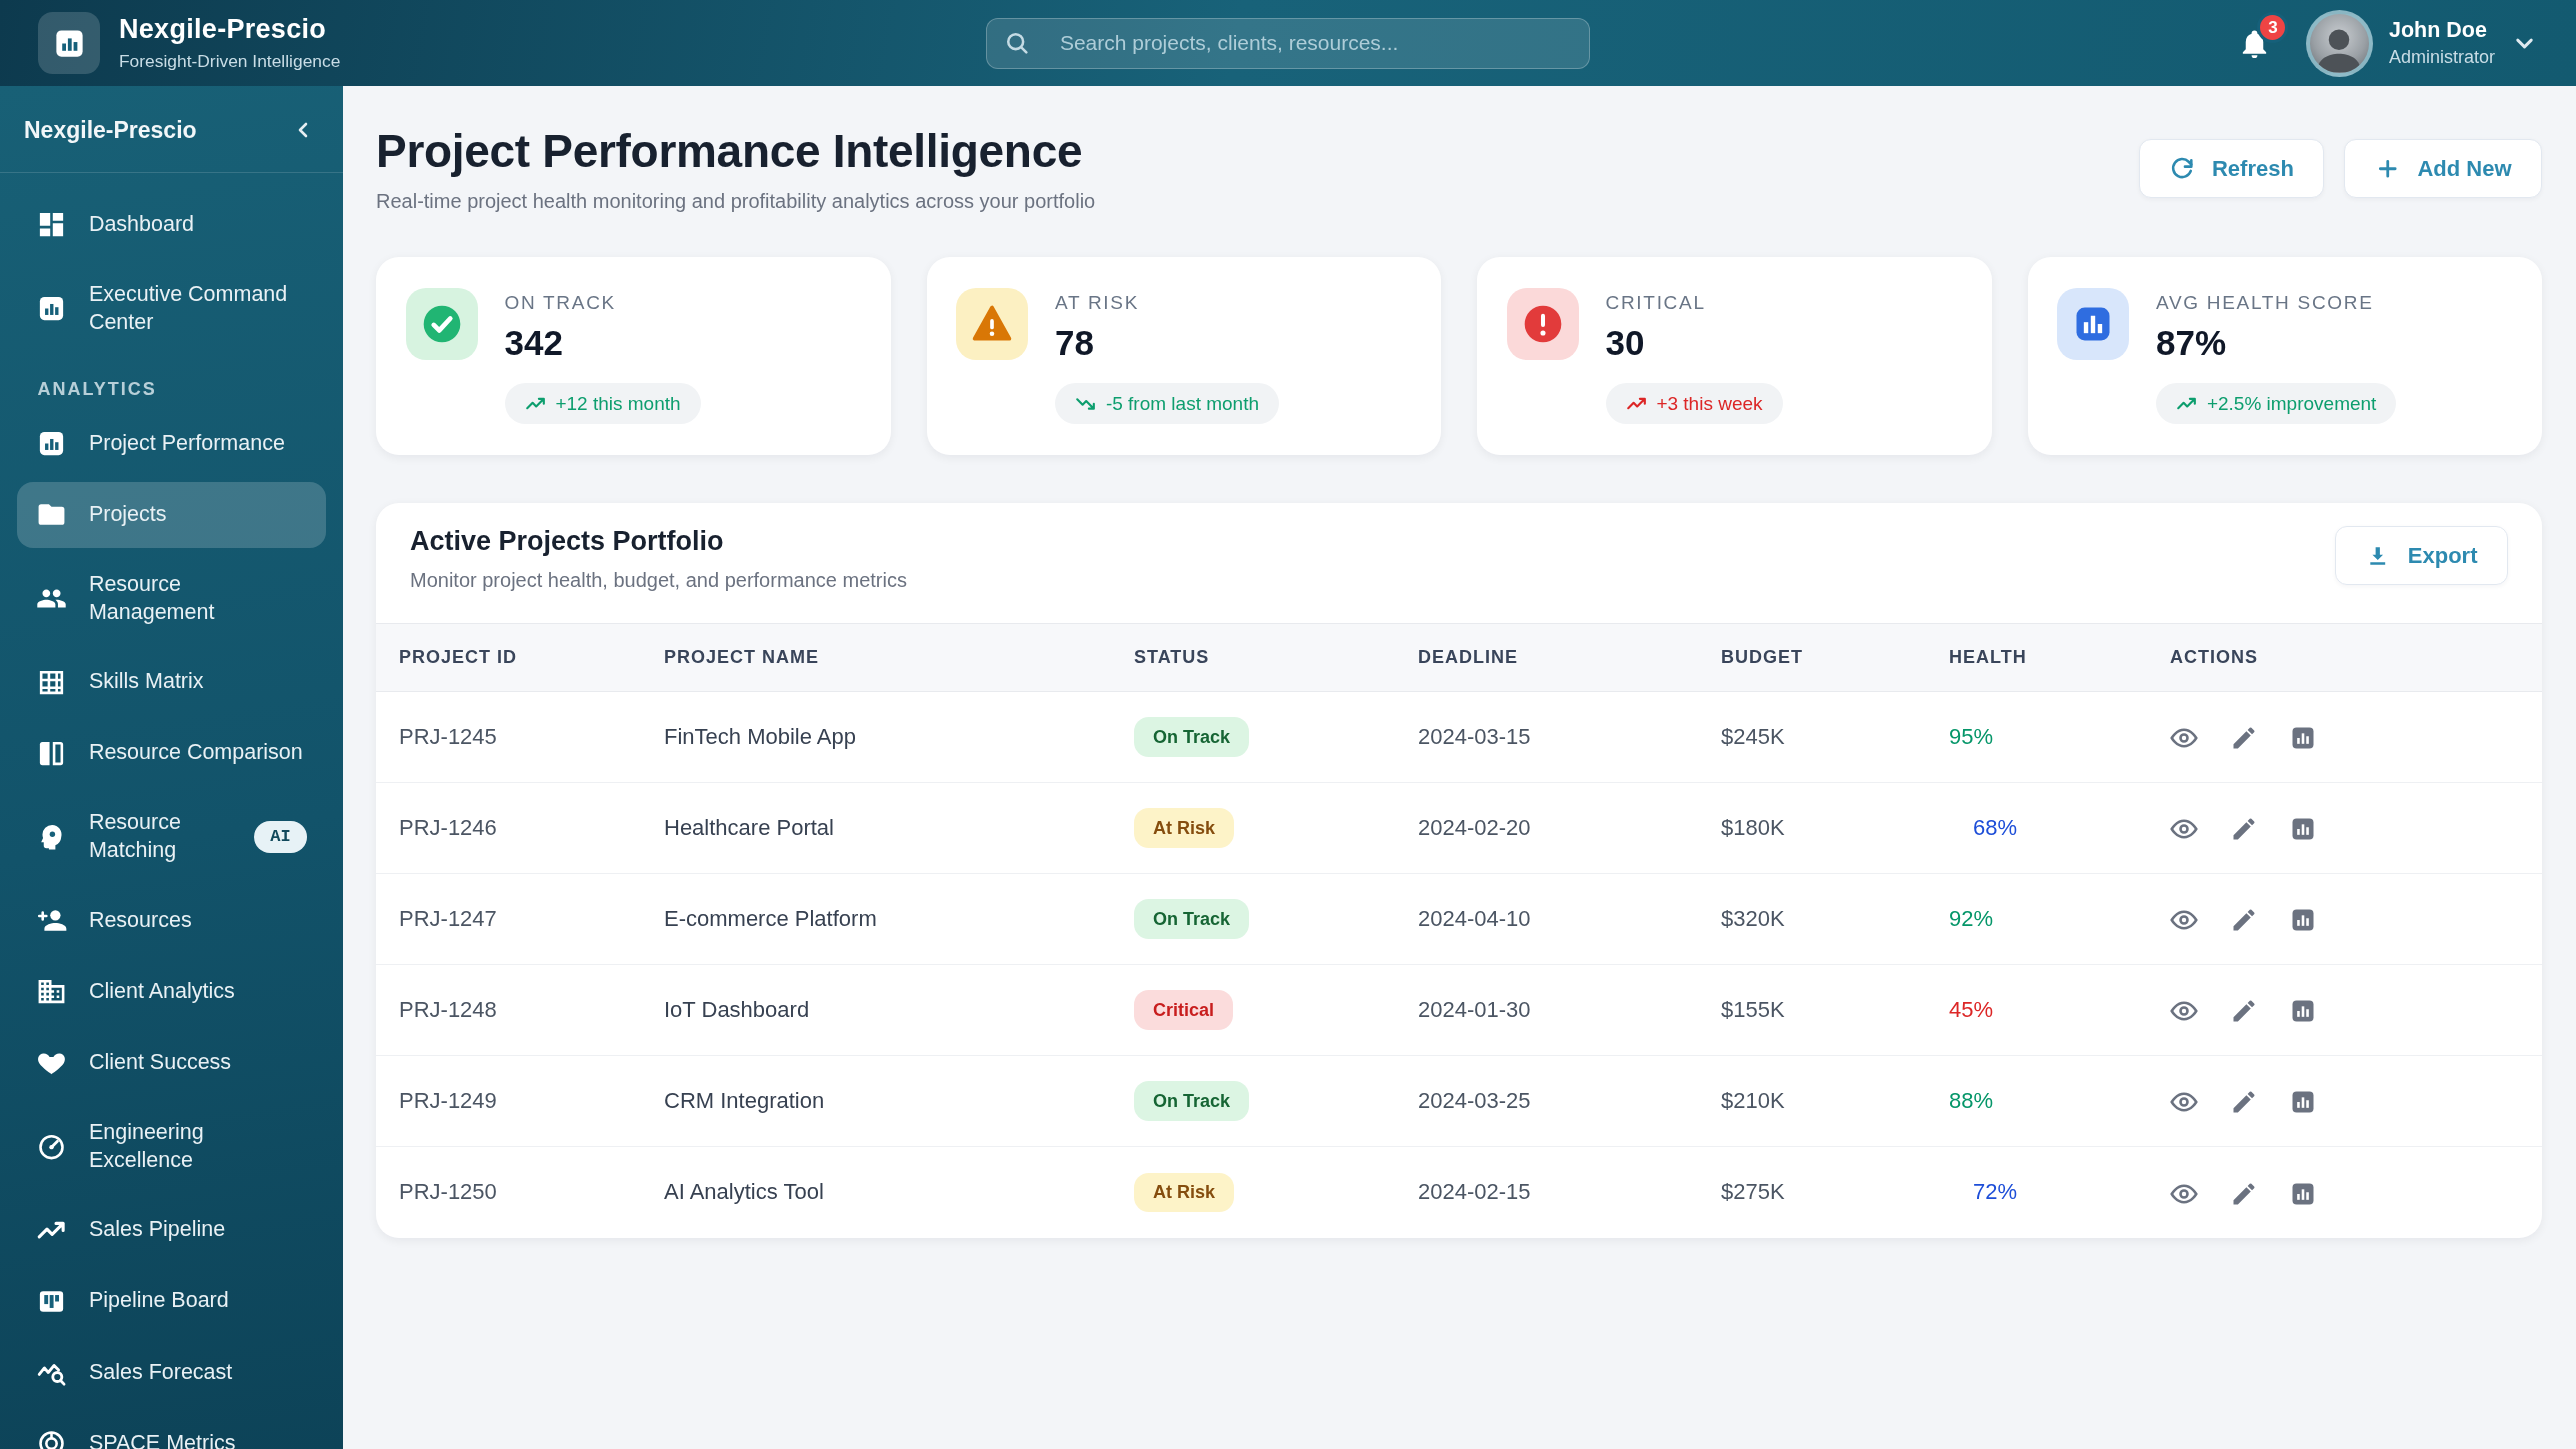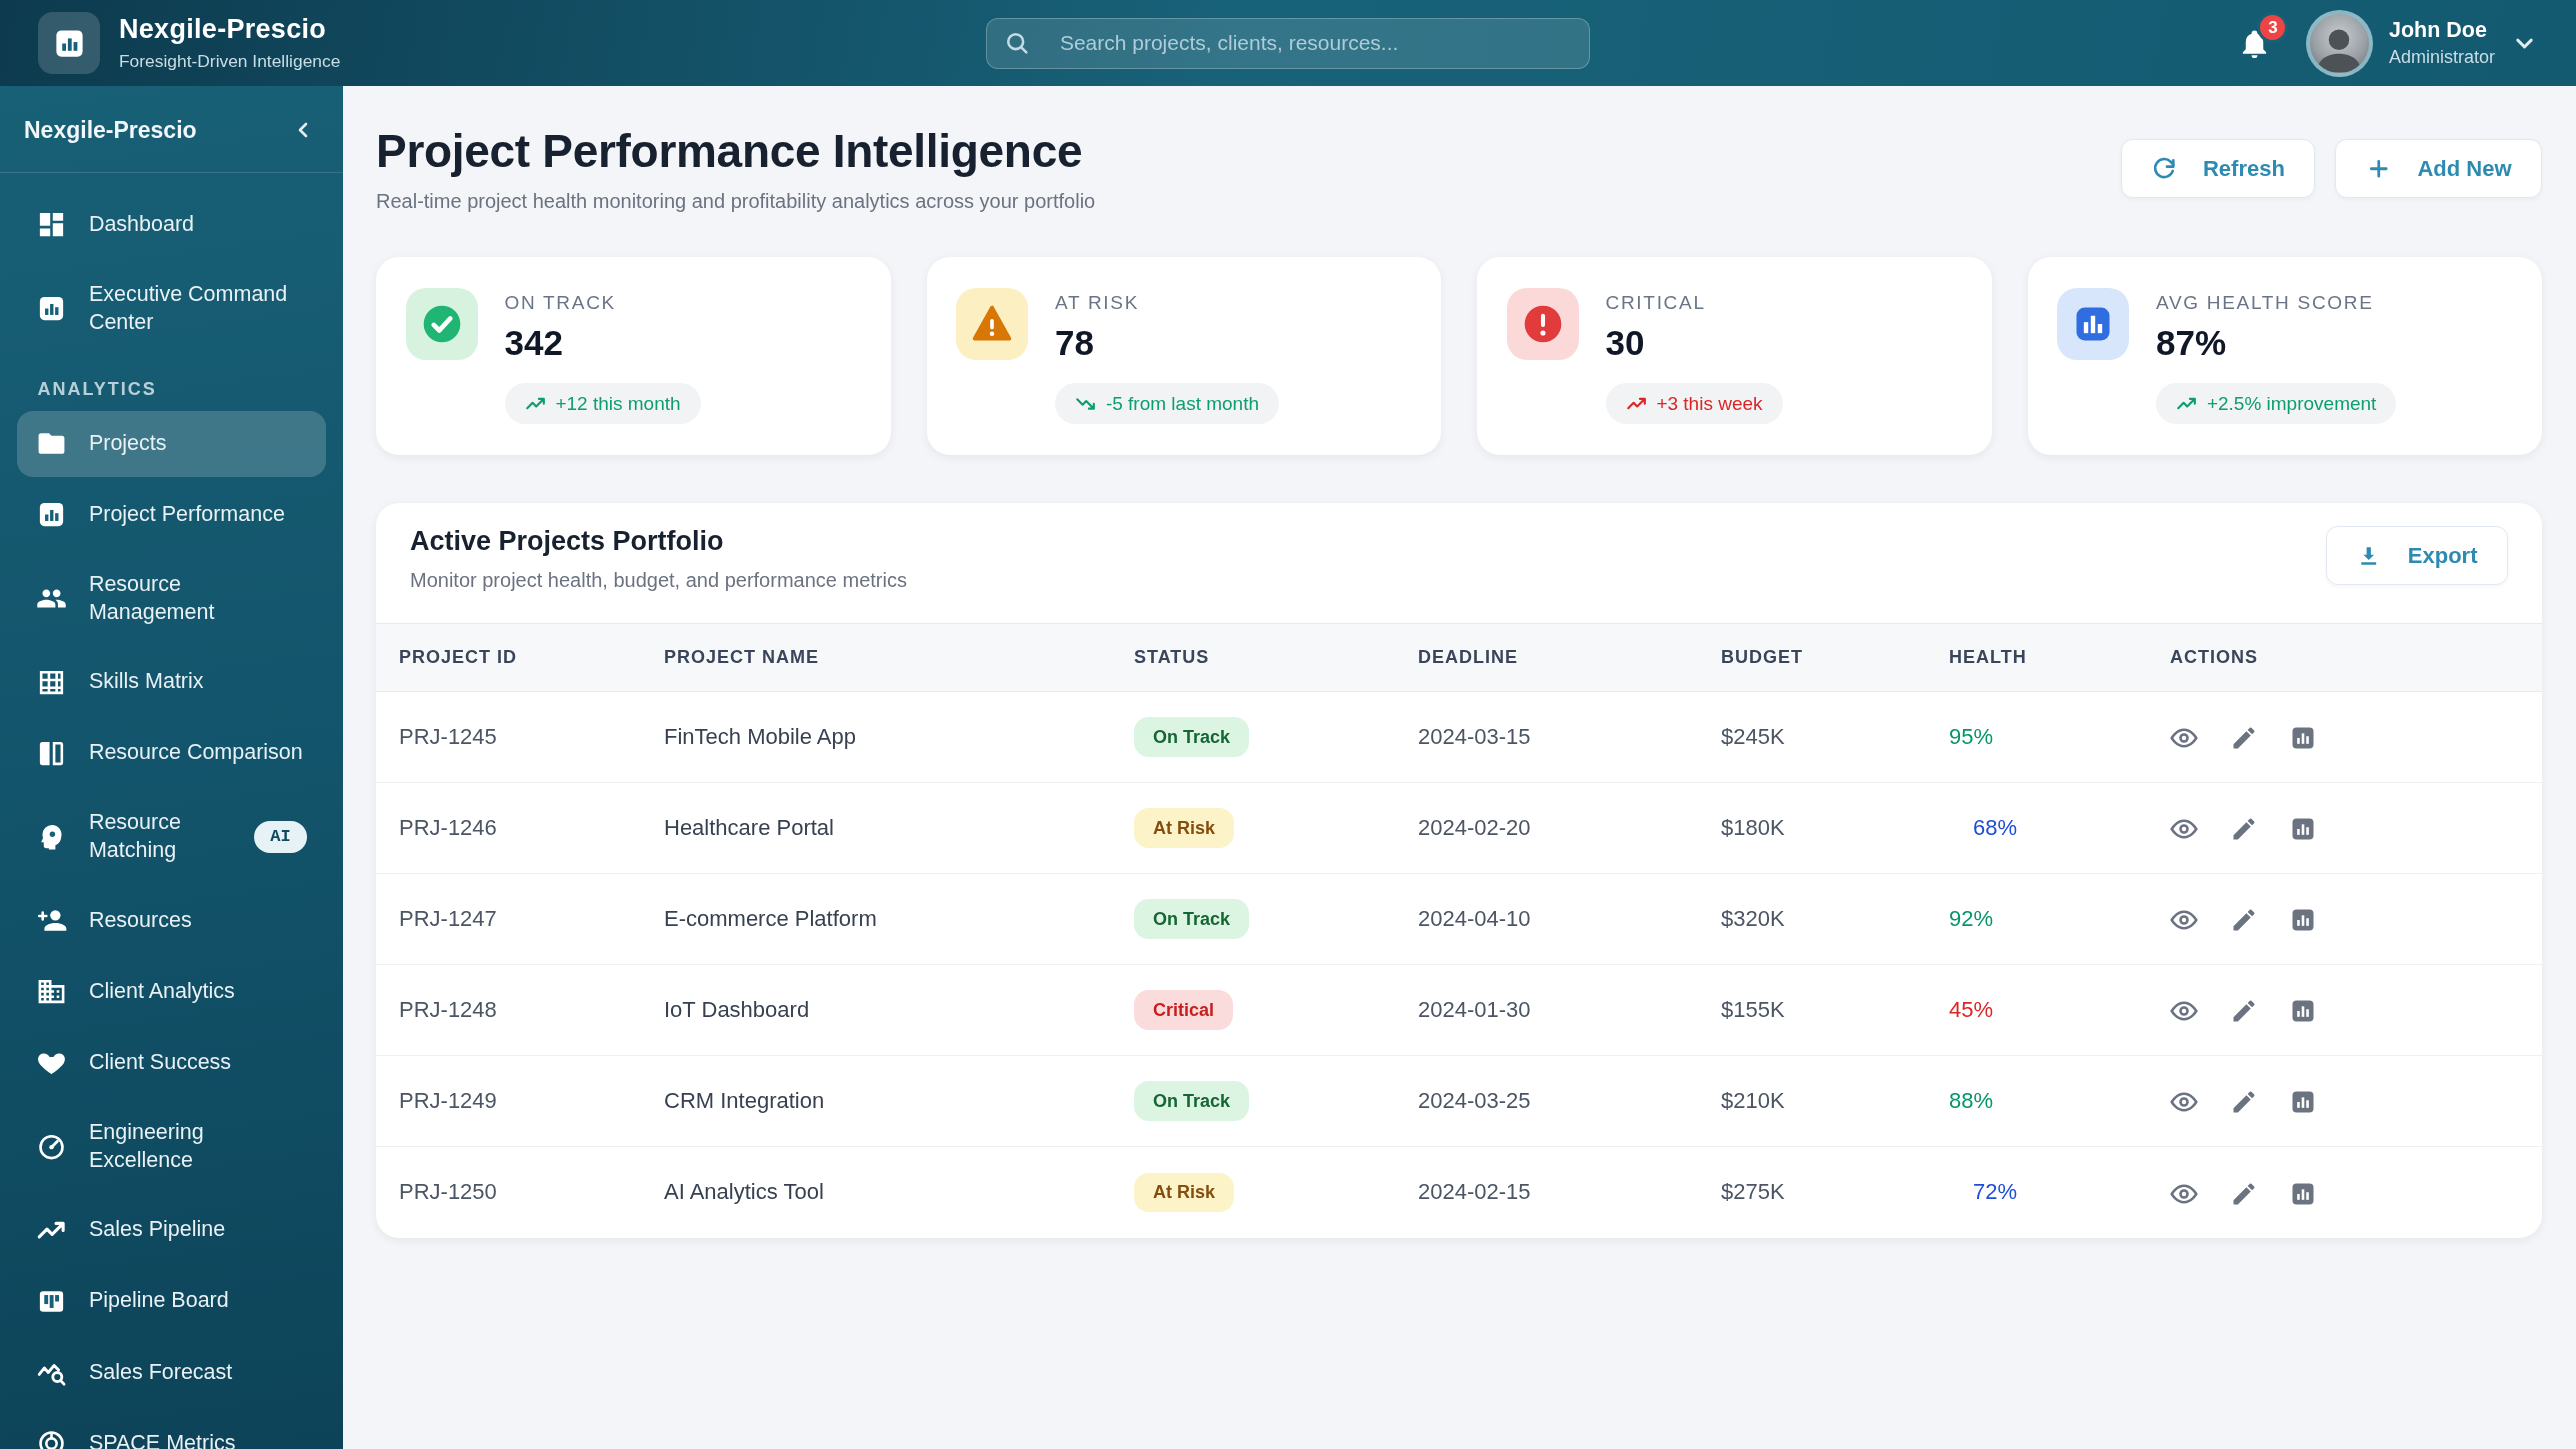--- a/index.html
+++ b/index.html
@@ -63,21 +63,21 @@
   .ai-badge { margin-left:auto; background:#e7f2f6; color:#11495c; font-size:17px; font-weight:bold;
     font-family:"Liberation Mono", monospace; padding:6.7px 16px; border-radius:670px; }
 
   
   .main { position:absolute; top:86px; left:343px; width:2233px; height:1363px;
     background:#f3f5f8; padding:38px 34px 0 33px; overflow:hidden; }
   .page-head { display:flex; align-items:center; justify-content:space-between; }
   .page-title { font-size:46px; font-weight:bold; color:#18212f; letter-spacing:-0.3px; }
   .page-sub { font-size:20px; color:#6b7280; margin-top:12px; }
   .head-actions { display:flex; gap:20px; }
-  .btn { display:flex; align-items:center; gap:26px; height:59px; padding:0 29.5px;
+  .btn { display:flex; align-items:center; gap:17px; height:59px; padding:0 29.5px;
     background:#ffffff; border:1.3px solid #e2e8f0; border-radius:12px; cursor:pointer;
     font-size:22px; font-weight:bold; color:#2d8ab0; font-family:"Liberation Sans",sans-serif;
     box-shadow:0 1.3px 4px rgba(16,24,40,.04); }
   .btn svg { width:25.5px; height:25.5px; }
 
   
   .stats { display:grid; grid-template-columns:repeat(4,1fr); gap:36px; margin-top:44px; }
   .stat-card { background:#ffffff; border-radius:23px; padding:31px 29.5px;
     box-shadow:0 2.7px 9.4px rgba(15,23,42,.06); display:flex; gap:27px; min-height:195px; }
   .stat-tile { width:72px; height:72px; border-radius:20px; flex:0 0 auto;
@@ -322,31 +322,31 @@
         </svg>
       <span class="nav-label">Dashboard</span>
     </li>
     <li class="nav-item">
       <svg class="nic" viewBox="0 0 46 46" width="31" height="31">
           <use href="#i-chartbox"></use>
         </svg>
       <span class="nav-label">Executive Command Center</span>
     </li>
     <li class="section-label">ANALYTICS</li>
+    <li class="nav-item">
+      <svg class="nic" viewBox="0 0 46 46" width="31" height="31">
+          <use href="#i-chartbox"></use>
+        </svg>
+      <span class="nav-label">Project Performance</span>
+    </li>
     <li class="nav-item active">
       <svg class="nic" viewBox="0 0 46 46" width="31" height="31">
           <use href="#i-folder"></use>
         </svg>
       <span class="nav-label">Projects</span>
-    </li>
-    <li class="nav-item">
-      <svg class="nic" viewBox="0 0 46 46" width="31" height="31">
-          <use href="#i-chartbox"></use>
-        </svg>
-      <span class="nav-label">Project Performance</span>
     </li>
     <li class="nav-item">
       <svg class="nic" viewBox="0 0 46 46" width="31" height="31">
           <use href="#i-people"></use>
         </svg>
       <span class="nav-label">Resource Management</span>
     </li>
     <li class="nav-item">
       <svg class="nic" viewBox="0 0 46 46" width="31" height="31">
           <use href="#i-grid"></use>

